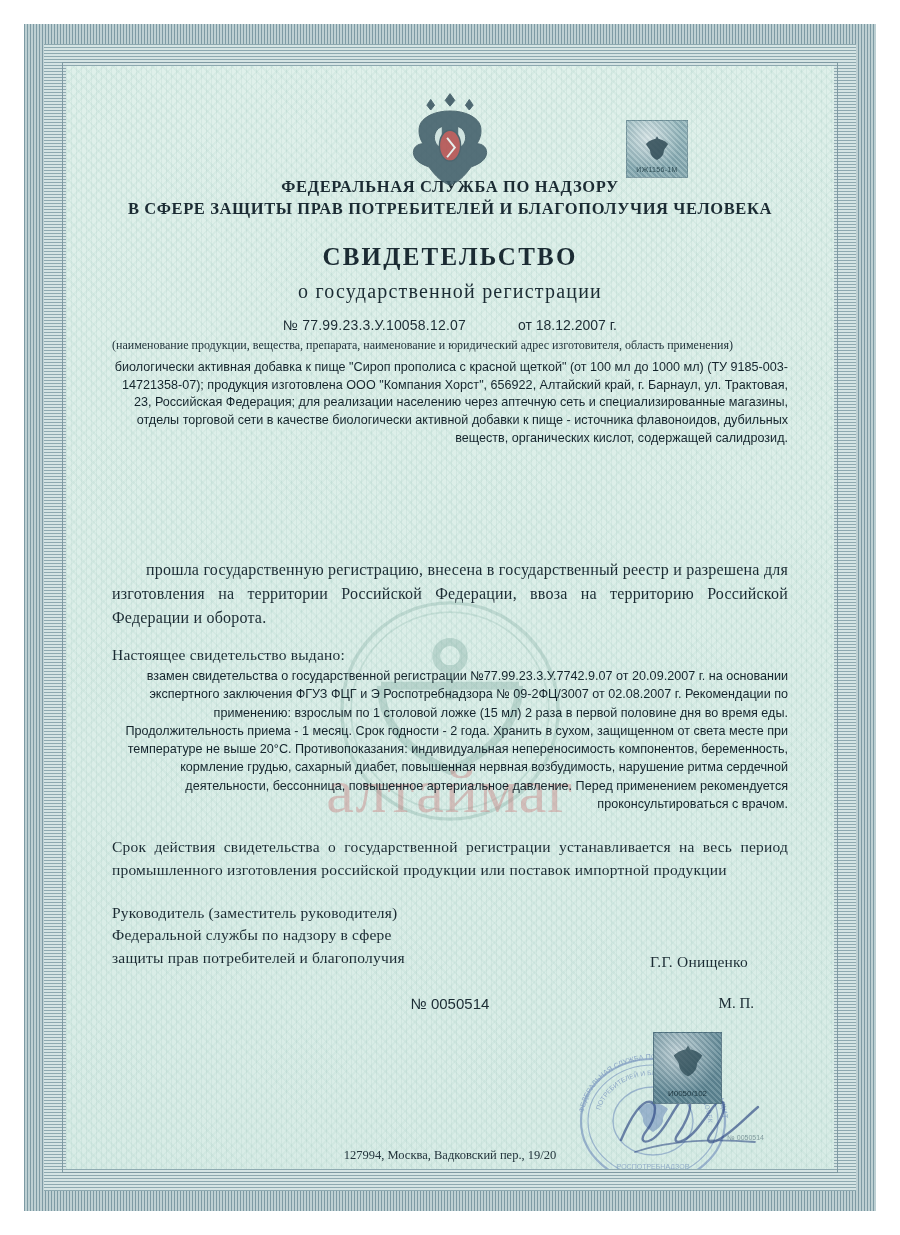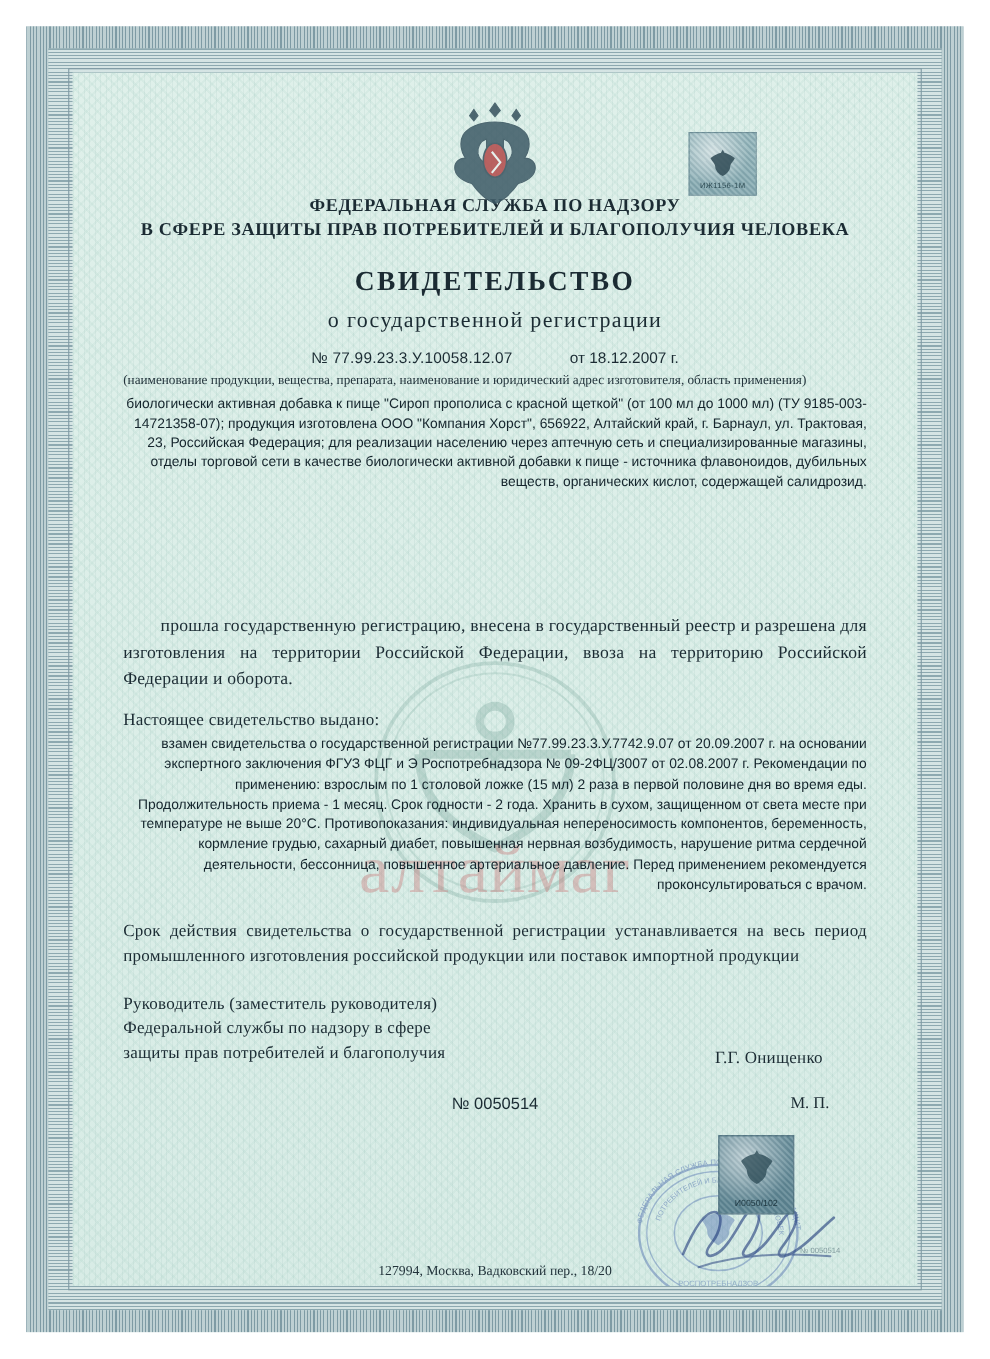--- a/index.html
+++ b/index.html
@@ -434,21 +434,21 @@
         <div>Федеральной службы по надзору в сфере</div>
         <div>защиты прав потребителей и благополучия</div>
         <div class="sign-name">Г.Г. Онищенко</div>
       </div>
 
       <div class="bottom-line">
         <span>№ 0050514</span>
         <span class="mp">М. П.</span>
       </div>
 
-      <div class="address">127994, Москва, Вадковский пер., 18/20</div>
+      <div class="address">127994, Москва, Вадковский пер., 19/20</div>
       <div class="corner-mark">№ 0050514</div>
     </div>
 
     <div class="stamp">
       <svg viewBox="0 0 175 135" width="175" height="135" aria-hidden="true">
         <defs>
           <path id="arcOuter" d="M17 70 a70 62 0 0 1 140 0"></path>
           <path id="arcInner" d="M32 72 a55 48 0 0 1 110 0"></path>
         </defs>
         <ellipse cx="87" cy="70" rx="72" ry="62" fill="none" stroke="#4f6fae" stroke-width="2.2" opacity=".75"></ellipse>

